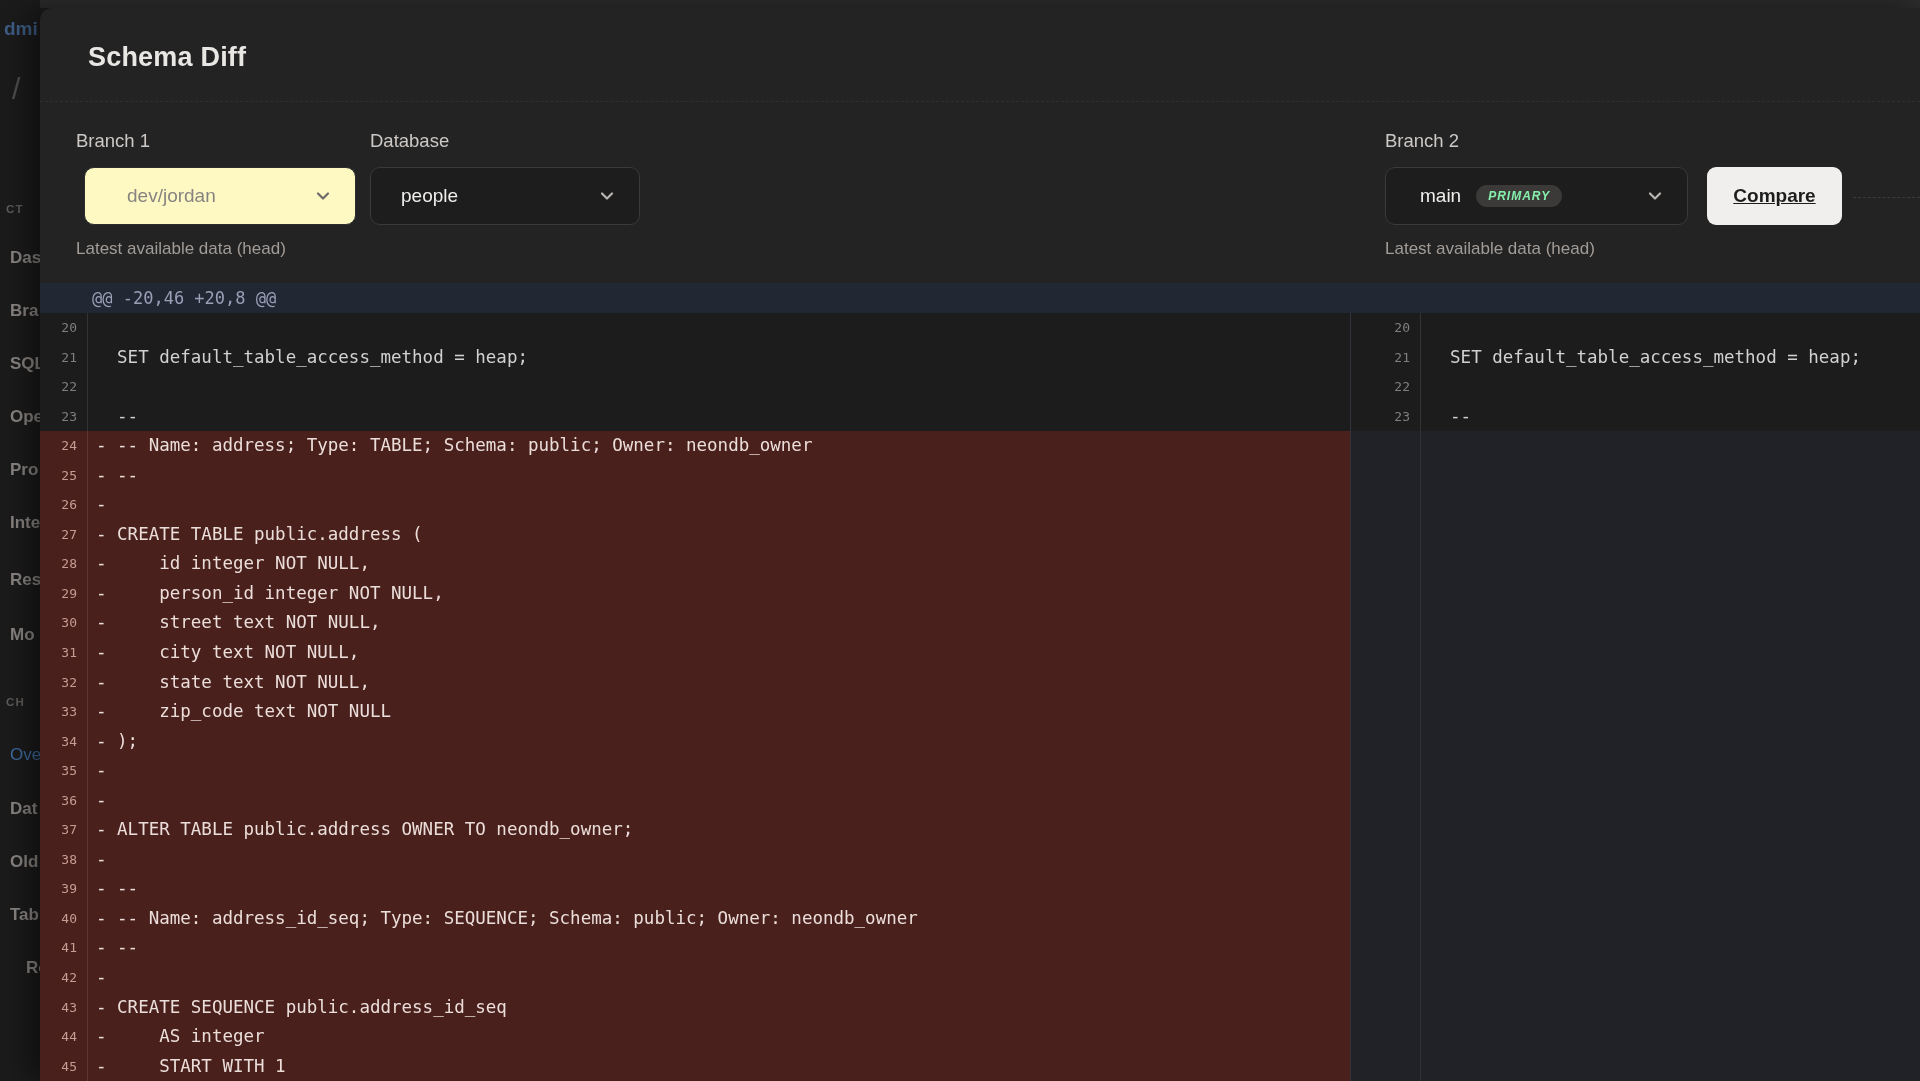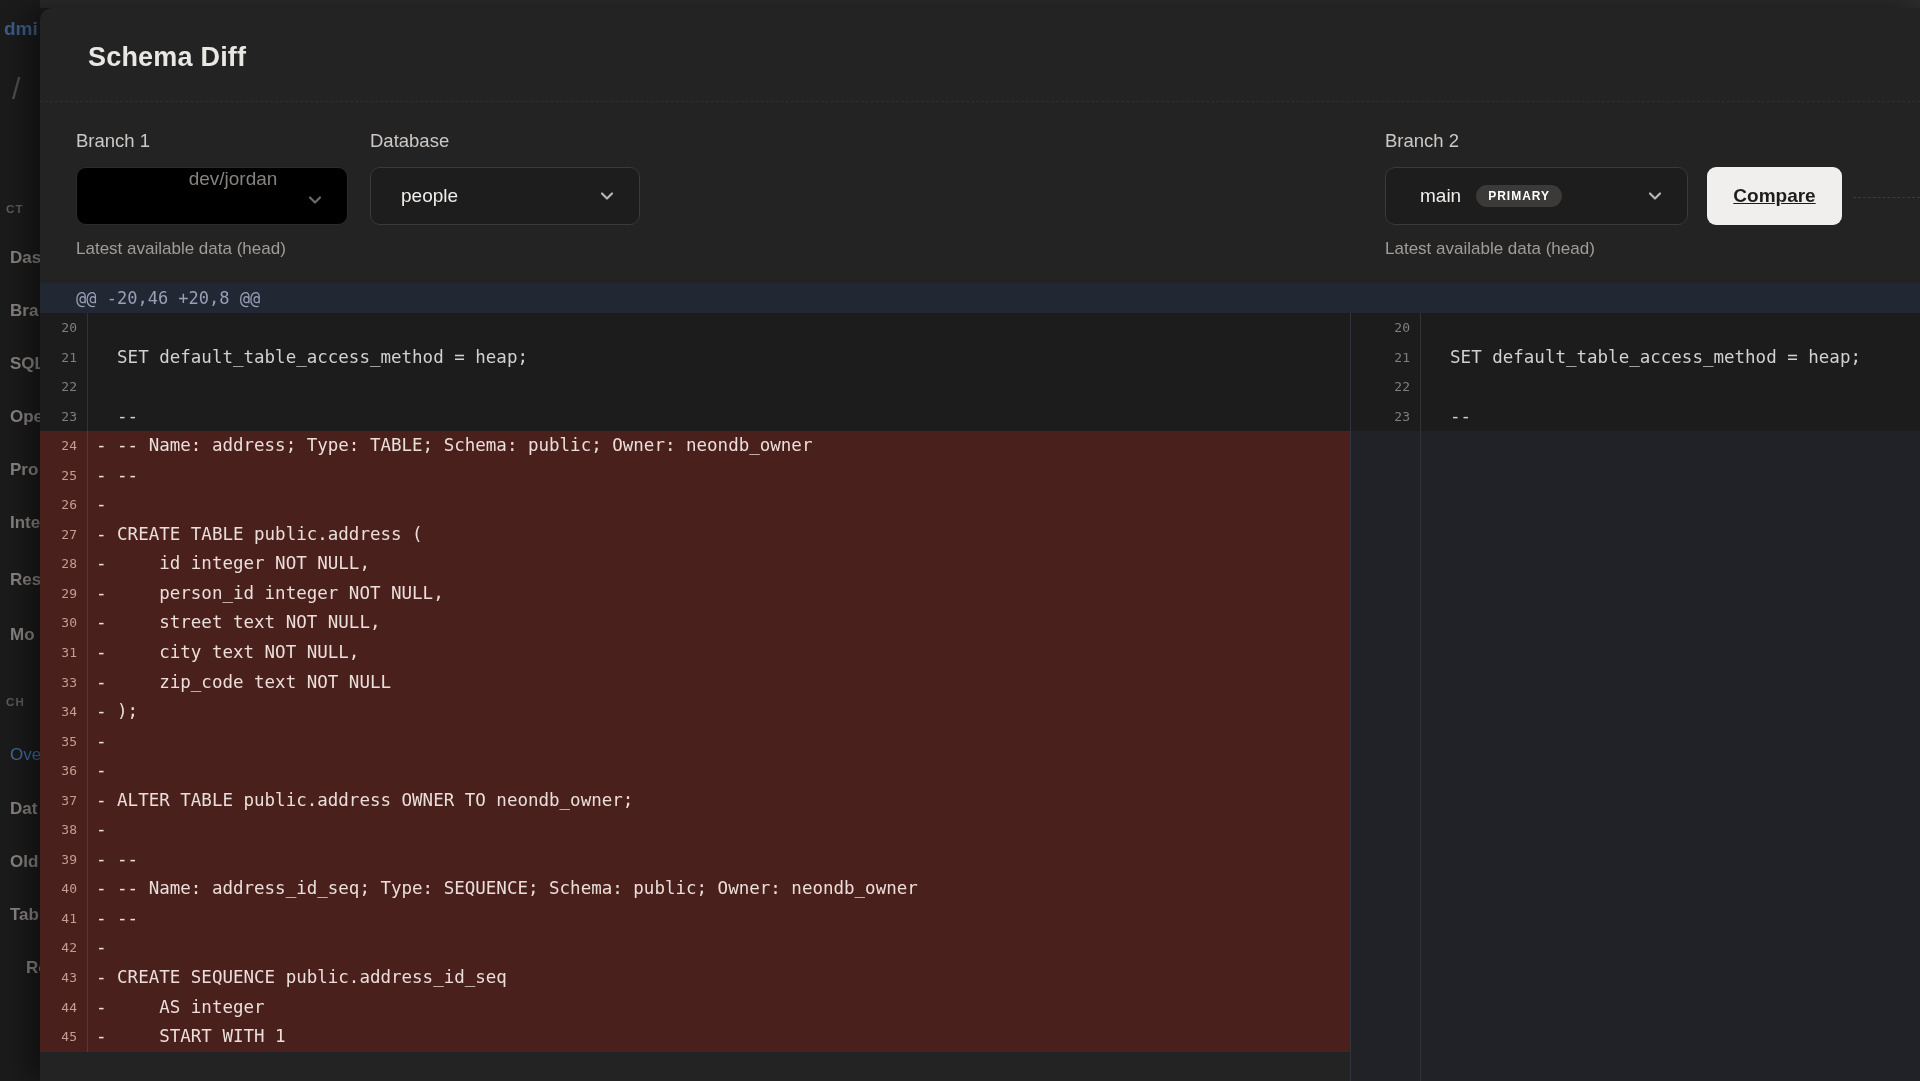--- a/index.html
+++ b/index.html
@@ -37,29 +37,29 @@
   .field-label{position:absolute;top:122px;font-size:18.5px;color:#ccc8c5;}
   .lbl-branch1{left:36px;}
   .lbl-database{left:330px;}
   .lbl-branch2{left:1345px;}
   .select{
     position:absolute;top:159px;height:58px;box-sizing:border-box;
     background:#1d1d1d;border:1px solid #3a3a3a;border-radius:10px;
     display:flex;align-items:center;
     color:#f0eeec;font-size:19px;font-weight:500;cursor:pointer;
   }
-  .sel-branch1{left:36px;width:272px;background:#000000;border-color:#2c2c2c;color:#878380;padding-left:42px;flex-direction:column;}
+  .sel-branch1{left:44px;width:272px;background:#fef9c3;border-color:#2c2c2c;color:#878380;padding-left:42px;}
   .sel-database{left:330px;width:270px;padding-left:30px;}
   .sel-branch2{left:1345px;width:303px;padding-left:34px;}
   .chev{margin-left:auto;margin-right:22px;color:#b9b5b2;display:flex;}
   .sel-branch1 .chev{color:#6e6a67;}
   .badge{
-    margin-left:15px;background:#3b3a39;color:#ffffff;
+    margin-left:15px;background:#3b3a39;color:#86efac;
     font-size:12px;font-weight:600;letter-spacing:1px;
-    padding:5px 12px;border-radius:999px;line-height:1;
+    padding:5px 12px;border-radius:999px;line-height:1;font-style:italic;
   }
   .compare-btn{
     position:absolute;left:1667px;top:159px;width:135px;height:58px;
     background:var(--accent-button,#f1efed);color:#1d1d1d;
     border:none;border-radius:9px;
     font-family:"Liberation Sans",sans-serif;font-size:19px;font-weight:700;
     display:flex;align-items:center;justify-content:center;cursor:pointer;text-decoration:underline;
   }
   .dash-right{position:absolute;left:1813px;top:189px;right:0;border-top:1px dashed #4c4c4c;opacity:.6;}
   .hint{position:absolute;top:231px;font-size:17px;color:#a29c98;}
@@ -68,21 +68,21 @@
 
   
   .diff{
     position:absolute;left:0;right:0;top:275px;bottom:0;
     display:flex;flex-direction:column;overflow:hidden;
     font-family:"DejaVu Sans Mono",monospace;
   }
   .hunk{
     flex:none;height:30px;line-height:30px;
     background:var(--hunk-bg,#222734);color:#99a0b6;
-    font-size:17px;padding-left:36px;white-space:pre;
+    font-size:17px;padding-left:52px;white-space:pre;
   }
   .panes{flex:1;display:flex;overflow:hidden;}
   .pane{display:flex;flex-direction:column;overflow:hidden;}
   .pane-left{flex:none;width:1310px;}
   .pane-right{flex:1;border-left:1px solid #31343c;}
   .drow{flex:none;height:29.55px;display:flex;}
   .drow.context{background:var(--context-bg,#1c1c1c);}
   .drow.deleted{background:var(--deleted-bg,#4a201c);}
   .gut{
     flex:none;width:48px;box-sizing:border-box;text-align:right;padding-right:10px;
@@ -212,20 +212,24 @@
           </div>
           <div class="drow deleted">
             <div class="gut">30</div>
             <div class="code">-     street text NOT NULL,</div>
           </div>
           <div class="drow deleted">
             <div class="gut">31</div>
             <div class="code">-     city text NOT NULL,</div>
           </div>
           <div class="drow deleted">
+            <div class="gut">32</div>
+            <div class="code">-     state text NOT NULL,</div>
+          </div>
+          <div class="drow deleted">
             <div class="gut">33</div>
             <div class="code">-     zip_code text NOT NULL</div>
           </div>
           <div class="drow deleted">
             <div class="gut">34</div>
             <div class="code">- );</div>
           </div>
           <div class="drow deleted">
             <div class="gut">35</div>
             <div class="code">-</div>

